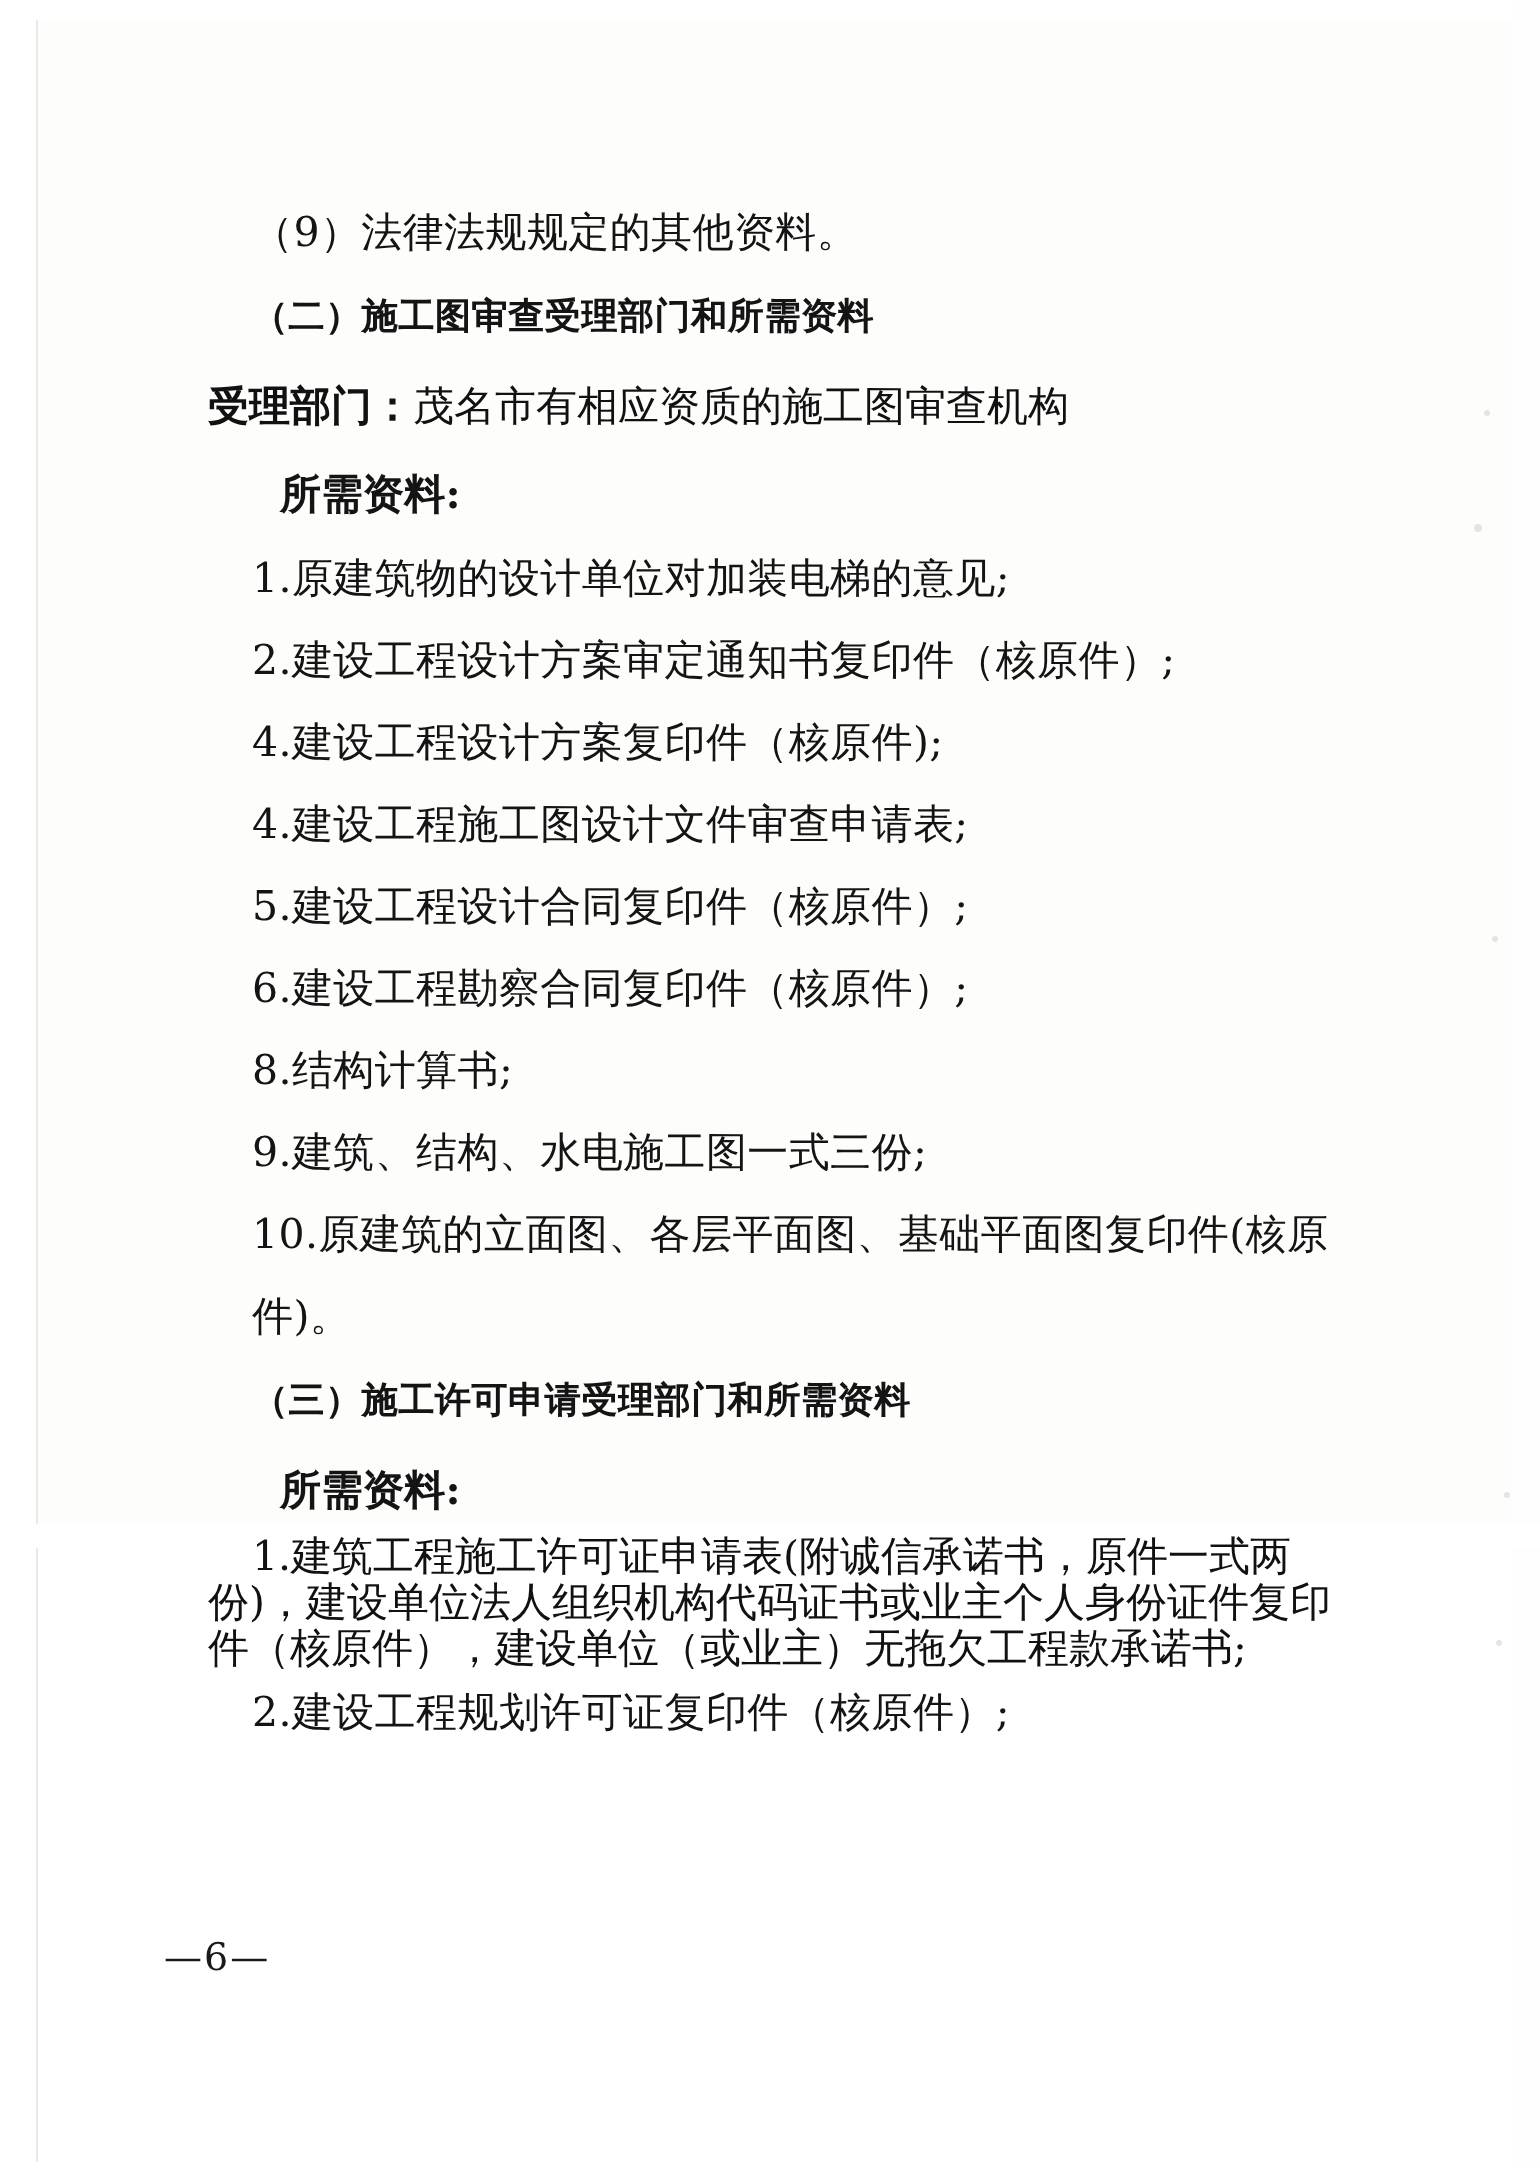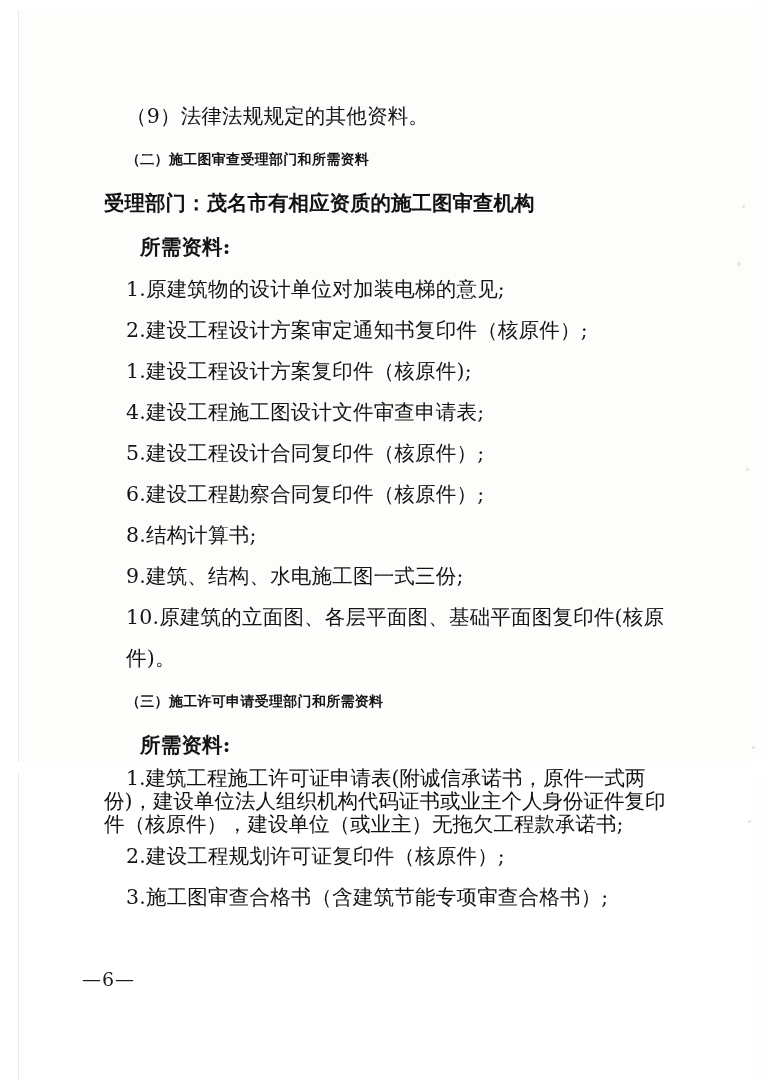--- a/index.html
+++ b/index.html
@@ -71,21 +71,21 @@
     line-height: 41px;
     letter-spacing: 0.2px;
     white-space: pre-wrap;
     color: #141414;
   }
   .indent-2 {
     padding-left: 22px;
   }
   .heading {
     font-weight: bold;
-    font-size: 14px;
+    font-size: 18px;
     padding-left: 22px;
     line-height: 44px;
     letter-spacing: 0.3px;
   }
   .subhead {
     font-weight: bold;
     font-size: 20.5px;
     line-height: 44px;
     margin-left: 36px;
   }
@@ -96,21 +96,21 @@
     font-size: 20.5px;
     line-height: 23px;
     text-indent: 22px;
   }
 
   .dept-line {
     font-size: 20.5px;
     line-height: 44px;
   }
   .dept-value {
-    font-weight: bold;
+    font-weight: normal;
     margin-top: 32px;
   }
 
   .footer {
     position: absolute;
     left: 82px;
     top: 968px;
     font-size: 19px;
     letter-spacing: 1px;
     color: #1a1a1a;
@@ -146,33 +146,32 @@
     <div class="line heading">（二）施工图审查受理部门和所需资料</div>
 
     <div class="dept-line">
       <span class="label-bold">受理部门：</span><span class="dept-value">茂名市有相应资质的施工图审查机构</span>
     </div>
 
     <div class="line subhead">所需资料:</div>
 
     <div class="line indent-2">1.原建筑物的设计单位对加装电梯的意见;</div>
     <div class="line indent-2">2.建设工程设计方案审定通知书复印件（核原件）;</div>
-    <div class="line indent-2">1.建设工程设计方案复印件（核原件);</div>
+    <div class="line indent-2">4.建设工程设计方案复印件（核原件);</div>
     <div class="line indent-2">4.建设工程施工图设计文件审查申请表;</div>
     <div class="line indent-2">5.建设工程设计合同复印件（核原件）;</div>
     <div class="line indent-2">6.建设工程勘察合同复印件（核原件）;</div>
     <div class="line indent-2">8.结构计算书;</div>
     <div class="line indent-2">9.建筑、结构、水电施工图一式三份;</div>
     <div class="line indent-2">10.原建筑的立面图、各层平面图、基础平面图复印件(核原件)。</div>
 
     <div class="line heading">（三）施工许可申请受理部门和所需资料</div>
 
 
     <div class="line subhead">所需资料:</div>
 
     <div class="body-wrap">1.建筑工程施工许可证申请表(附诚信承诺书，原件一式两份)，建设单位法人组织机构代码证书或业主个人身份证件复印件（核原件），建设单位（或业主）无拖欠工程款承诺书;</div>
 
     <div class="line indent-2">2.建设工程规划许可证复印件（核原件）;</div>
-    <div class="line indent-2">3.施工图审查合格书（含建筑节能专项审查合格书）;</div>
   </div>
 
   <div class="footer">—6—</div>
 </div>
 
 </body></html>

